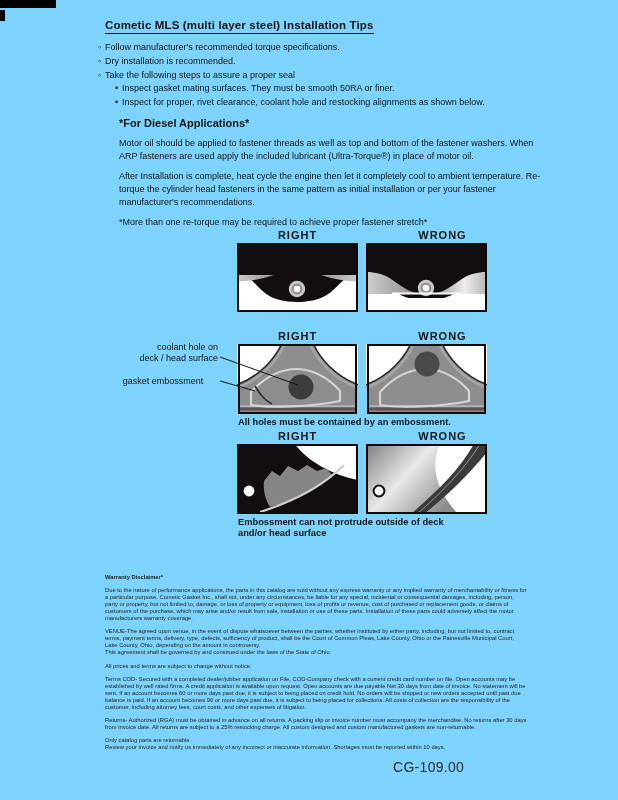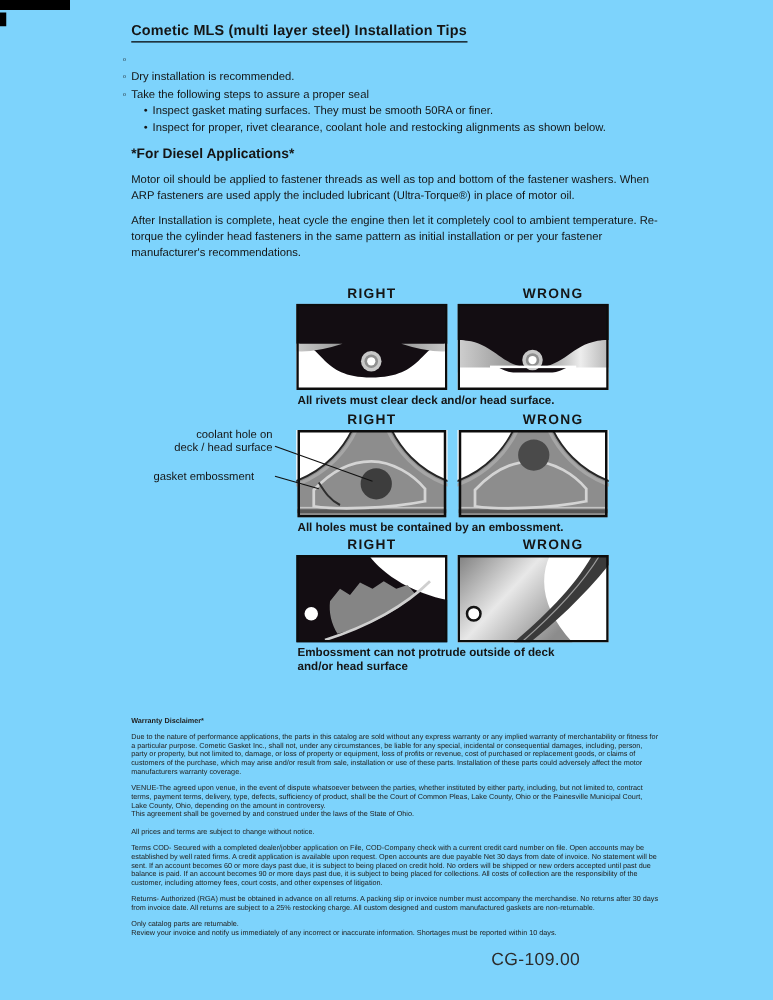--- a/index.html
+++ b/index.html
@@ -9,21 +9,21 @@
   .mark-v{position:absolute;left:0;top:10px;width:5px;height:11px;background:#000;}
 
   .title{position:absolute;left:105px;top:19px;margin:0;font-size:11.5px;font-weight:bold;
          letter-spacing:.15px;border-bottom:1.5px solid #000;padding-bottom:2px;}
 
   .bullets{position:absolute;left:98px;top:41px;width:432px;font-size:9px;line-height:13.8px;}
   .b-row{display:flex;}
   .b-m{width:7px;flex:none;}
   .sub{padding-left:17px;}
 
-  .diesel{position:absolute;left:105px;top:117px;width:426px;font-size:9px;line-height:13px;}
+  .diesel{position:absolute;left:119px;top:117px;width:426px;font-size:9px;line-height:13px;}
   .diesel h2{font-size:11px;margin:0 0 7px 0;}
   .diesel p{margin:0 0 7px 0;}
 
   .dg{position:absolute;left:105px;width:420px;}
   #dg1{top:229px;} #dg2{top:330px;} #dg3{top:430px;}
   .dg-labels{display:flex;gap:24px;margin-left:132px;font-weight:bold;font-size:11px;
              letter-spacing:1px;line-height:13px;}
   .dg-labels span{width:121px;text-align:center;}
   .dg-panels{display:flex;gap:8px;margin-left:132px;margin-top:1px;}
   .dg-cap{margin-left:133px;margin-top:3px;font-size:9.3px;font-weight:bold;line-height:10.5px;}
@@ -47,20 +47,21 @@
 <div class="page">
 
   <div class="mark-h"></div>
   <div class="mark-v"></div>
 
   <h1 class="title">Cometic MLS (multi layer steel) Installation Tips</h1>
 
   <div class="bullets">
     <div class="b-row">
       <span class="b-m">◦</span>
+      <span>Follow manufacturer's recommended torque specifications.</span>
     </div>
     <div class="b-row">
       <span class="b-m">◦</span>
       <span>Dry installation is recommended.</span>
     </div>
     <div class="b-row">
       <span class="b-m">◦</span>
       <span>Take the following steps to assure a proper seal</span>
     </div>
     <div class="b-row sub">
@@ -70,20 +71,21 @@
     <div class="b-row sub">
       <span class="b-m">•</span>
       <span>Inspect for proper, rivet clearance, coolant hole and restocking alignments as shown below.</span>
     </div>
   </div>
 
   <div class="diesel">
     <h2>*For Diesel Applications*</h2>
     <p>Motor oil should be applied to fastener threads as well as top and bottom of the fastener washers. When ARP fasteners are used apply the included lubricant (Ultra-Torque®) in place of motor oil.</p>
     <p>After Installation is complete, heat cycle the engine then let it completely cool to ambient temperature. Re-torque the cylinder head fasteners in the same pattern as initial installation or per your fastener manufacturer's recommendations.</p>
+    <p>*More than one re-torque may be required to achieve proper fastener stretch*</p>
   </div>
 
   <div class="dg" id="dg1">
     <div class="dg-labels">
       <span>RIGHT</span>
       <span>WRONG</span>
     </div>
     <div class="dg-panels">
       <svg width="121" height="69" viewBox="0 0 121 69">
         <defs>
@@ -122,21 +124,20 @@
         <path d="M0,29 C26,29 31,45 50,50 L50,51 L0,51 Z" fill="url(#g1c)"></path>
         <path d="M121,29 C95,29 90,45 71,50 L71,51 L121,51 Z" fill="url(#g1d)"></path>
         <rect x="0" y="55" width="121" height="14" fill="#fff"></rect>
         <circle cx="60" cy="45" r="8.2" fill="#c8c8c8"></circle>
         <circle cx="60" cy="45" r="5.4" fill="#8f8f8f"></circle>
         <circle cx="60" cy="45" r="3.3" fill="#fff"></circle>
         <rect x="26" y="49.5" width="69" height="2" fill="#fff"></rect>
         <rect x="1" y="1" width="119" height="67" fill="none" stroke="#0c0c0c" stroke-width="2"></rect>
       </svg>
     </div>
-    <div class="dg-cap">All rivets must clear deck and/or head surface.</div>
   </div>
 
   <div class="dg" id="dg2">
     <div class="dg-labels">
       <span>RIGHT</span>
       <span>WRONG</span>
     </div>
     <div class="dg-panels">
       <svg width="121" height="70" viewBox="0 0 119 70">
         <rect width="119" height="70" fill="#8d8d8d"></rect>

